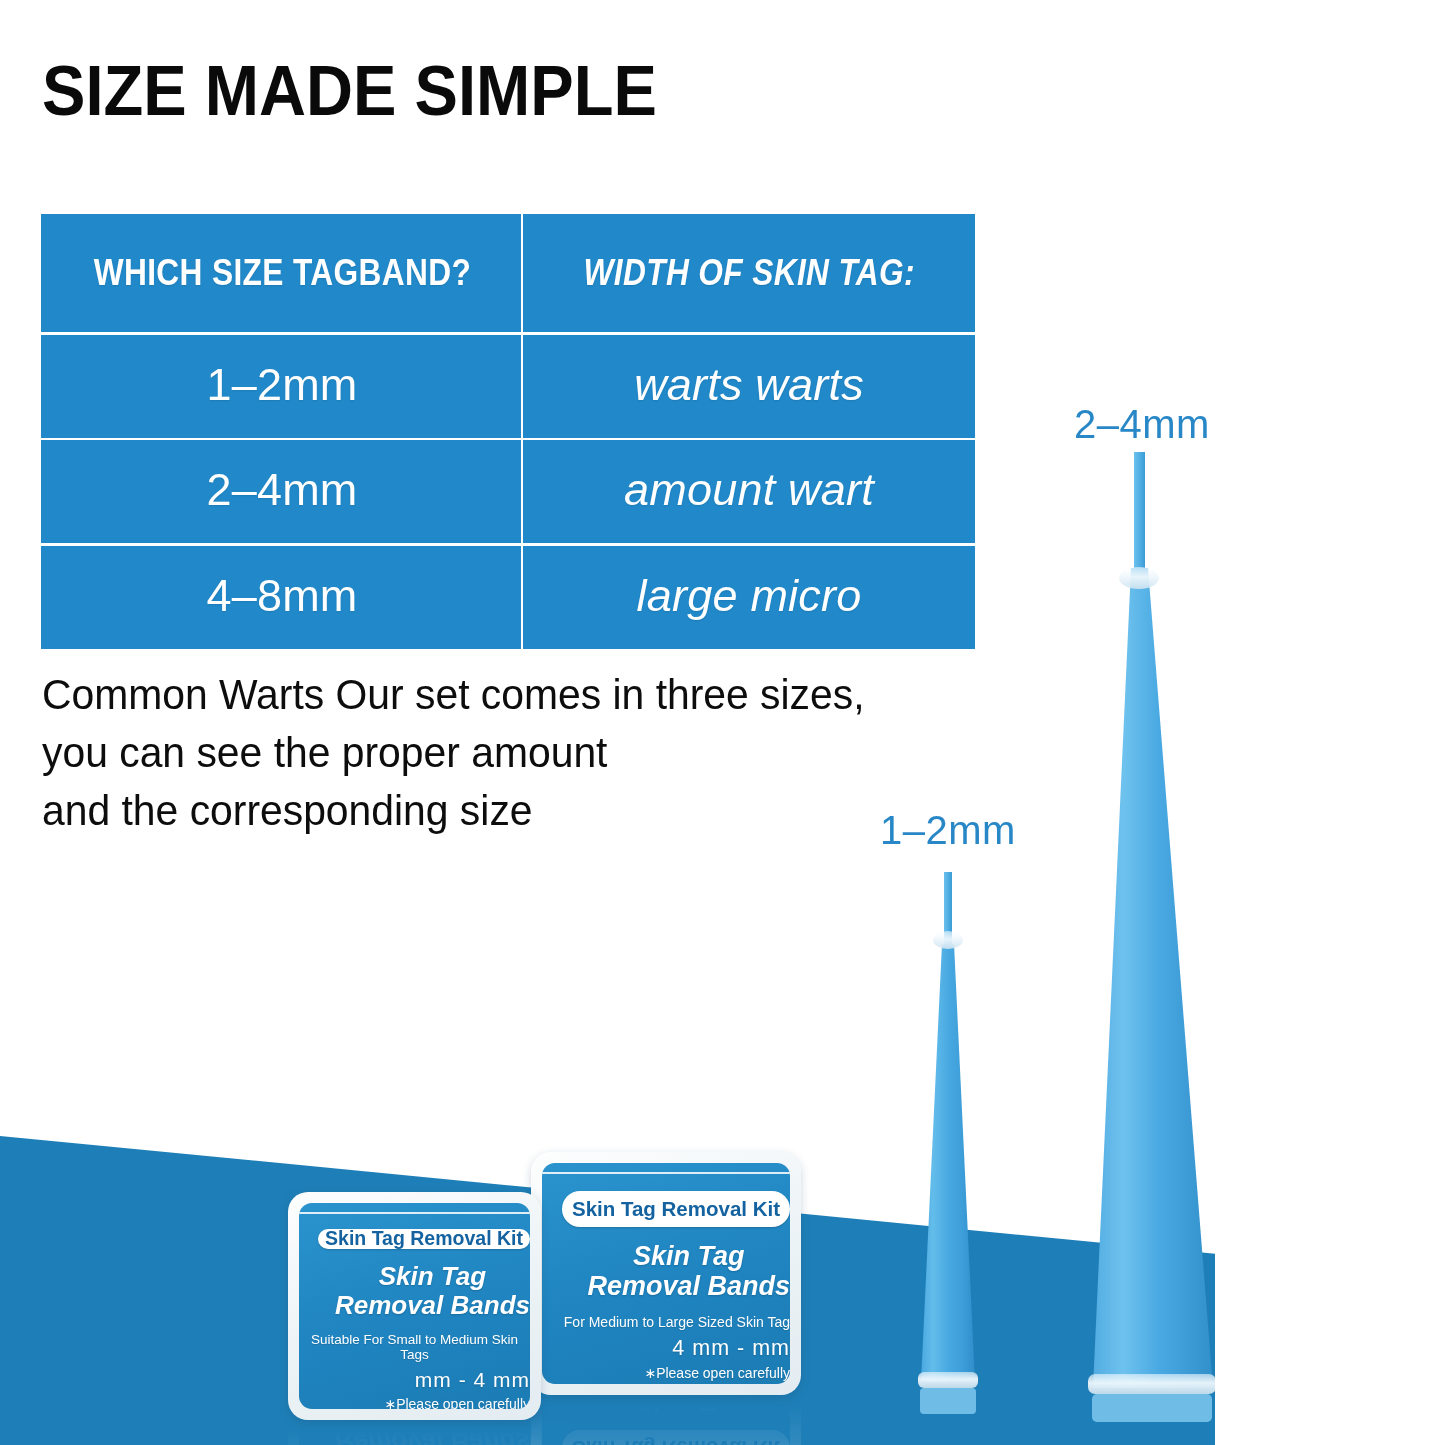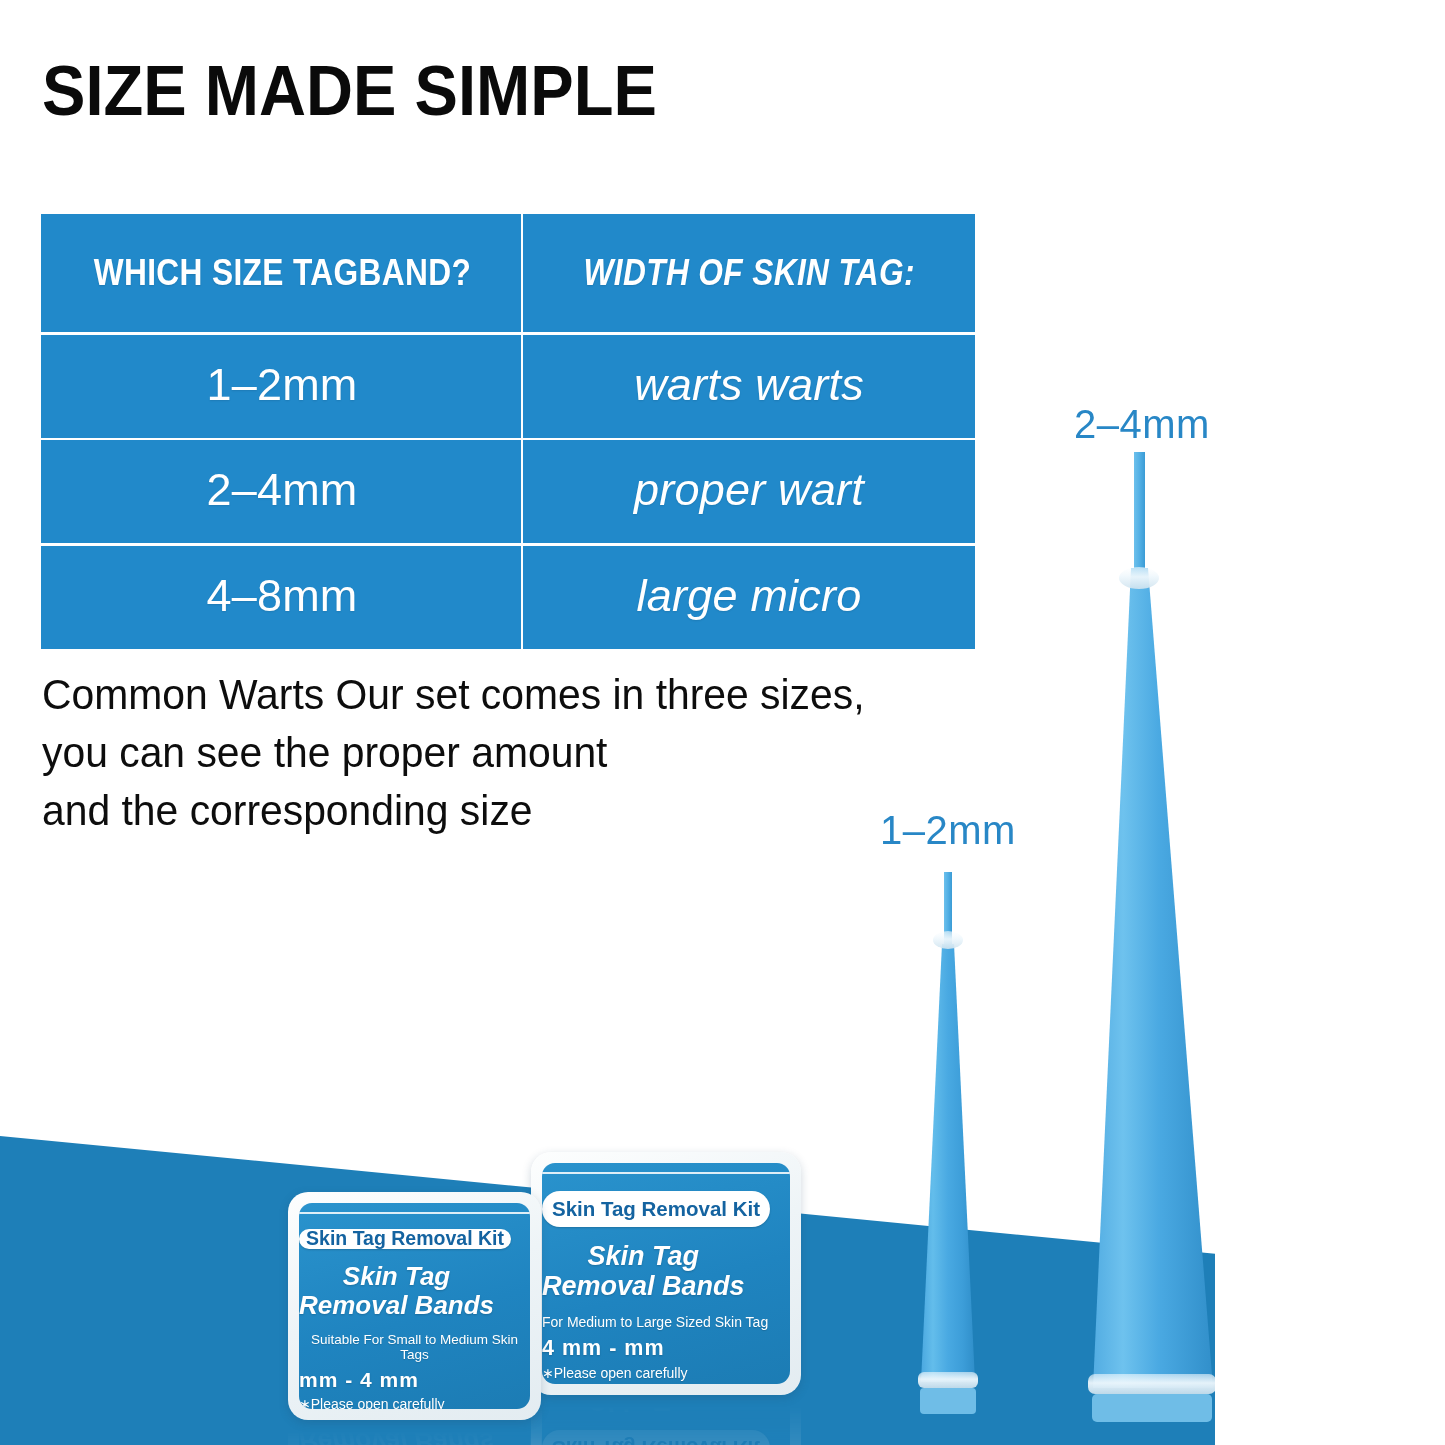--- a/index.html
+++ b/index.html
@@ -153,21 +153,21 @@
     padding: 11px;
   }
   .pbox-inner {
     width: 100%; height: 100%;
     border-radius: 13px;
     background: linear-gradient(165deg,#2a93cd 0%, #1f84c0 55%, #1c7cb4 100%);
     position: relative;
     overflow: hidden;
     display: flex;
     flex-direction: column;
-    align-items: flex-start;
+    align-items: flex-end;
   }
   .pbox::before {
     
     content: "";
     position: absolute;
     left: 11px; right: 11px;
     top: 20px;
     height: 2px;
     background: rgba(255,255,255,0.85);
     border-radius: 2px;
@@ -194,21 +194,21 @@
     text-shadow: 0 1px 2px rgba(0,0,0,0.18);
   }
   .sub1, .sub3 {
     color: #ffffff;
     text-align: center;
     line-height: 1.1;
     text-shadow: 0 1px 1px rgba(0,0,0,0.15);
   }
   .sub2 {
     color: #ffffff;
-    font-weight: bold;
+    font-weight: normal;
     text-align: center;
     letter-spacing: 1px;
     line-height: 1.1;
     text-shadow: 0 1px 2px rgba(0,0,0,0.18);
   }
 
   
   #box-left {
     left: 288px; top: 1192px;
     width: 253px; height: 228px;
@@ -277,21 +277,21 @@
       <div class="tcell right">
         <span class="cell-text">warts warts</span>
       </div>
     </div>
 
     <div class="trow body">
       <div class="tcell left">
         <span class="cell-text">2–4mm</span>
       </div>
       <div class="tcell right">
-        <span class="cell-text">proper wart</span>
+        <span class="cell-text">amount wart</span>
       </div>
     </div>
 
     <div class="trow body">
       <div class="tcell left">
         <span class="cell-text">4–8mm</span>
       </div>
       <div class="tcell right">
         <span class="cell-text">large micro</span>
       </div>

